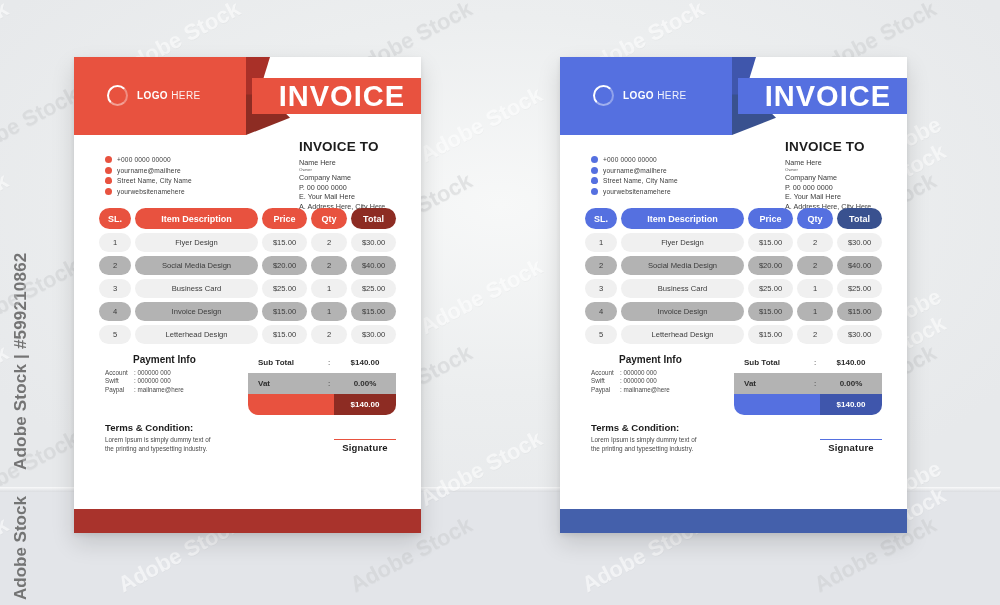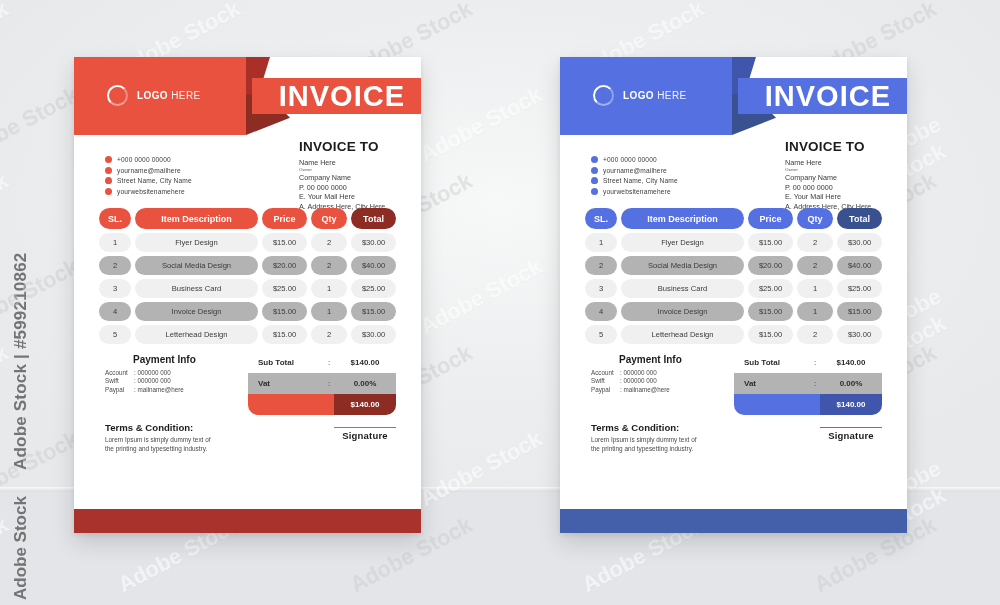--- a/index.html
+++ b/index.html
@@ -133,21 +133,21 @@
   .t-grand .val{color:#fff;}
 
   .pay h3{margin:0 0 4px 0;font-size:10px;font-weight:700;color:#1c1c1c;padding-left:28px;}
   .pay .pr{display:flex;font-size:6.3px;color:#4a4a4a;line-height:8.4px;}
   .pay .pk{width:29px;}
   .pay .pv{}
   .terms{margin-top:28px;}
   .terms h3{margin:0 0 3px 0;font-size:9.6px;font-weight:700;color:#1c1c1c;}
   .terms p{margin:0;font-size:6.4px;color:#4a4a4a;line-height:8.6px;}
 
-  .sign{position:absolute;right:25px;bottom:12px;text-align:center;}
+  .sign{position:absolute;right:25px;bottom:0;text-align:center;}
   .sign .line{height:1.4px;width:62px;margin:0 auto 2px;}
   .sign .lbl{font-size:9.5px;font-weight:700;color:#1c1c1c;letter-spacing:.2px;}
 
   .footbar{position:absolute;left:0;right:0;bottom:0;height:24px;}
 </style>
 </head>
 <body>
 
 <div id="backdrop"></div>
 <div id="floorline"></div>

